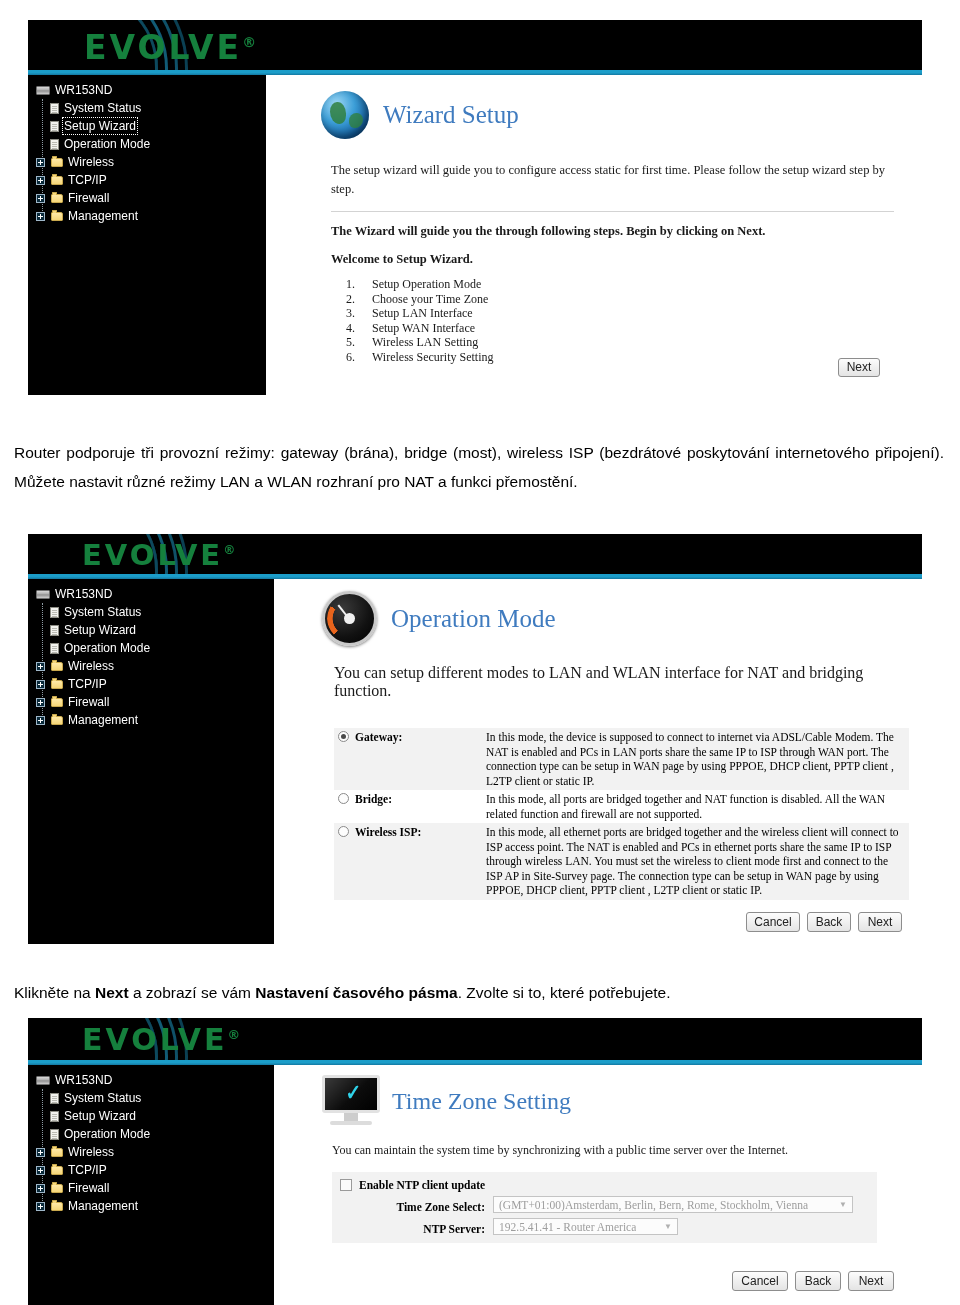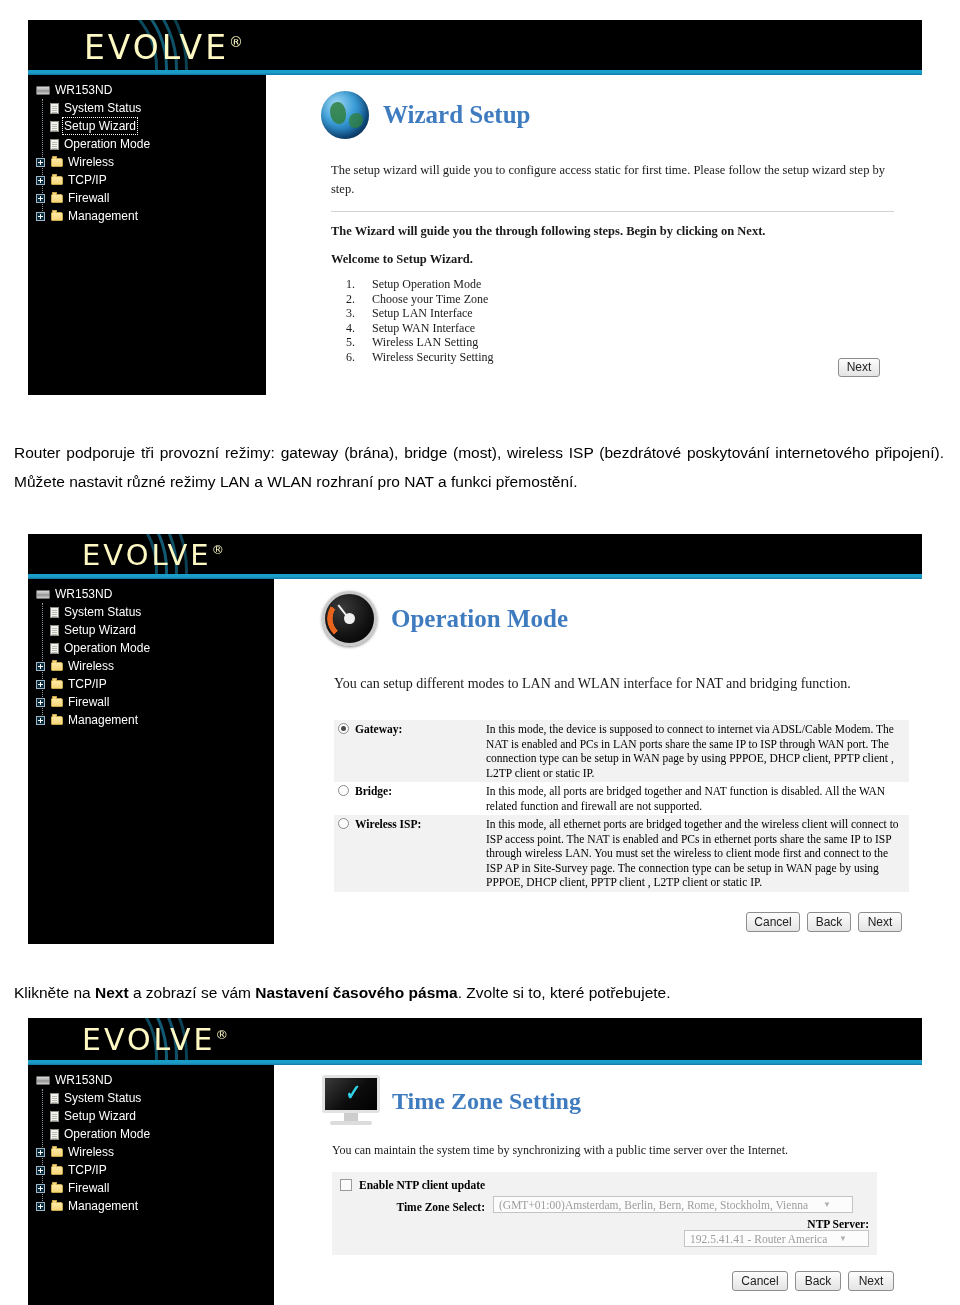--- a/index.html
+++ b/index.html
@@ -39,23 +39,23 @@
       0 0 0 7px #000,
       0 0 0 10px #12607c,
       0 0 0 17px #000,
       0 0 0 20px #10566e,
       0 0 0 27px #000,
       0 0 0 30px #0c4458;
     opacity: 0.95;
   }
   .logo-text {
     position: absolute;
-    color: #fef9c3;
+    color: #15803d;
     font-family: "DejaVu Sans", sans-serif;
-    font-weight: normal;
+    font-weight: bold;
     letter-spacing: 3px;
   }
   .logo-reg {
     font-size: 0.42em;
     vertical-align: super;
     letter-spacing: 0;
   }
   .blue-bar {
     position: absolute;
     left: 0; right: 0;
@@ -147,21 +147,21 @@
     box-sizing: border-box;
     overflow: hidden;
   }
   .page-title-row {
     display: flex;
     align-items: center;
   }
   .page-title {
     color: #3f7bbf;
     font-family: "Liberation Serif", serif;
-    font-weight: bold;
+    font-weight: normal;
   }
   .body-text {
     font-family: "Liberation Serif", serif;
     color: #1a1a1a;
   }
   .body-text.b { font-weight: bold; }
   .hr-sep {
     border: none;
     border-top: 1px solid #d3d3d3;
     margin: 0;
@@ -319,21 +319,21 @@
     white-space: nowrap;
   }
   .select-box {
     display: inline-flex;
     align-items: center;
     justify-content: space-between;
     border: 1px solid #c4c4c4;
     background: #fcfcfc;
     color: #9d9d9d;
     box-sizing: border-box;
-    padding: 0 18px 0 5px;
+    padding: 0 2px 0 5px;
     white-space: nowrap;
     overflow: hidden;
   }
   .select-arrow {
     width: 14px;
     text-align: center;
     color: #b0b0b0;
     font-size: 8px;
     flex: 0 0 auto;
   }
@@ -557,21 +557,21 @@
 
     <div class="page-title-row" style="padding:12px 0 0 48px;">
       <div class="ico-gauge" style="width:55px;height:55px;">
         <div class="arc"></div>
         <div class="needle"></div>
         <div class="hub"></div>
       </div>
       <div class="page-title" style="font-size:25px; margin-left:14px;">Operation Mode</div>
     </div>
 
-    <div class="body-text" style="font-size:14px; margin:30px 20px 0 60px;">You can setup different modes to LAN and WLAN interface for NAT and bridging function.</div>
+    <div class="body-text" style="font-size:16px; margin:18px 20px 0 60px;">You can setup different modes to LAN and WLAN interface for NAT and bridging function.</div>
 
     <table class="opt-table" style="margin:28px 20px 0 60px; width:575px; font-size:11.5px; line-height:14.5px;">
       <tbody>
           <tr style="background:#f2f2f2;">
         <td class="opt-label" style="width:140px;">
           <span class="radio on"></span><span>Gateway:</span>
         </td>
         <td>In this mode, the device is supposed to connect to internet via ADSL/Cable Modem. The NAT is enabled and PCs in LAN ports share the same IP to ISP through WAN port. The connection type can be setup in WAN page by using PPPOE, DHCP client, PPTP client , L2TP client or static IP.</td>
       </tr>
       <tr>
@@ -685,21 +685,21 @@
         <span class="checkbox"></span>
         <span style="font-weight:bold;">Enable NTP client update</span>
       </div>
       <div class="form-row" style="font-size:11.5px; margin-bottom:5px;">
         <span class="form-label" style="width:145px;">Time Zone Select:</span>
         <span class="select-box" style="margin-left:8px; width:360px; height:17px; font-size:11.5px;">
           <span style="overflow:hidden; text-overflow:clip;">(GMT+01:00)Amsterdam, Berlin, Bern, Rome, Stockholm, Vienna</span>
           <span class="select-arrow">▼</span>
         </span>
       </div>
-      <div class="form-row" style="font-size:11.5px;flex-direction:column;">
+      <div class="form-row" style="font-size:11.5px;">
         <span class="form-label" style="width:145px;">NTP Server:</span>
         <span class="select-box" style="margin-left:8px; width:185px; height:17px; font-size:11.5px;">
           <span style="overflow:hidden; text-overflow:clip;">192.5.41.41 - Router America</span>
           <span class="select-arrow">▼</span>
         </span>
       </div>
     </div>
 
     <div class="btn-row" style="right:28px; bottom:14px;">
       <div class="btn" style="width:56px; height:20px; line-height:18px; font-size:12px;">Cancel</div>

